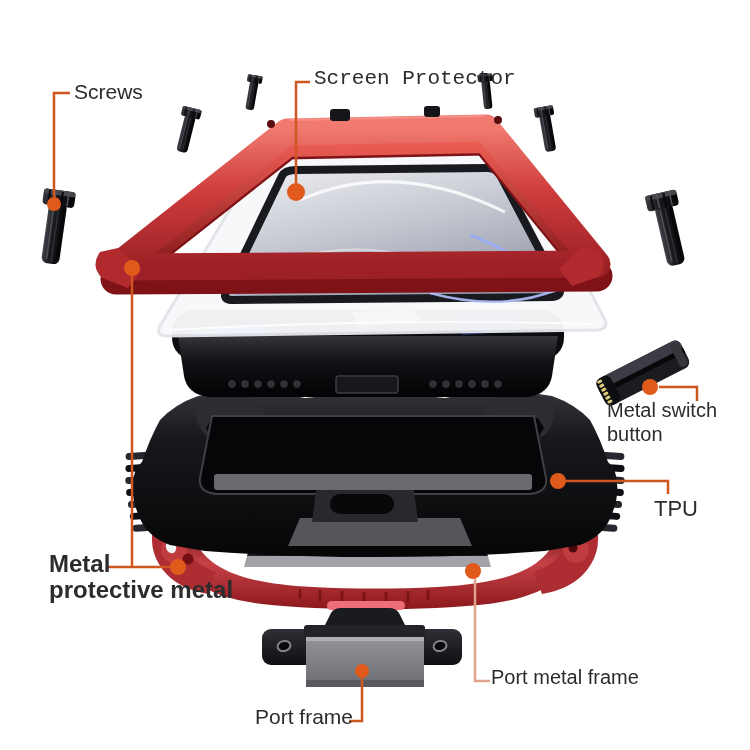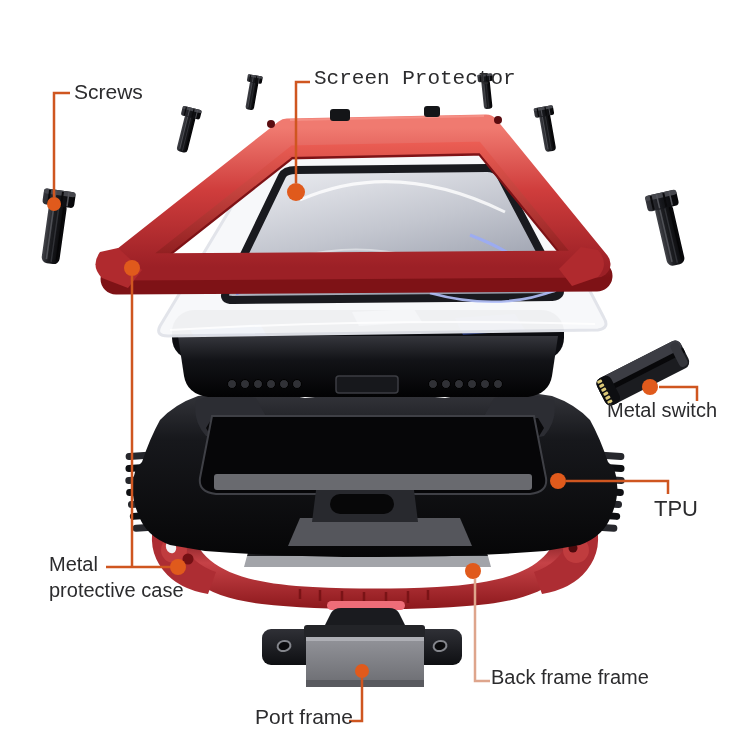--- a/index.html
+++ b/index.html
@@ -9,21 +9,21 @@
   }
   .stage svg{position:absolute;left:0;top:0;}
   .lbl{
     position:absolute;color:#2c2c2e;font-family:"Liberation Sans",sans-serif;
     font-weight:400;white-space:nowrap;
   }
   .lbl-screws{left:74px;top:80px;font-size:21px;}
   .lbl-screen{left:314px;top:67px;font-size:21px;font-family:Liberation Mono, monospace;}
   .lbl-camera{left:607px;top:398px;font-size:20px;line-height:24px;}
   .lbl-tpu{left:654px;top:496px;font-size:22px;}
-  .lbl-metal{left:49px;top:551px;font-size:20px;line-height:26px;}
+  .lbl-metal{left:49px;top:551px;font-size:24px;line-height:26px;font-weight:bold;}
   .lbl-back{left:491px;top:666px;font-size:20px;}
   .lbl-port{left:255px;top:705px;font-size:21px;}
 </style>
 </head>
 <body>
 
 <div class="stage">
 
 <svg width="750" height="750" viewBox="0 0 750 750">
   <defs>
@@ -255,22 +255,23 @@
     <circle cx="178" cy="567" r="8" fill="#e05a1c"></circle>
     <circle cx="473" cy="571" r="8" fill="#e05a1c"></circle>
     <circle cx="362" cy="671" r="7" fill="#e05a1c"></circle>
   </g>
 </svg>
 
   <div class="lbl lbl-screws">Screws</div>
   <div class="lbl lbl-screen">Screen Protector</div>
   <div class="lbl lbl-camera">
     <div>Metal switch</div>
+    <div>button</div>
   </div>
   <div class="lbl lbl-tpu">TPU</div>
   <div class="lbl lbl-metal">
     <div>Metal</div>
-    <div>protective case</div>
+    <div>protective metal</div>
   </div>
-  <div class="lbl lbl-back">Back frame frame</div>
+  <div class="lbl lbl-back">Port metal frame</div>
   <div class="lbl lbl-port">Port frame</div>
 
 </div>
 
 </body></html>

